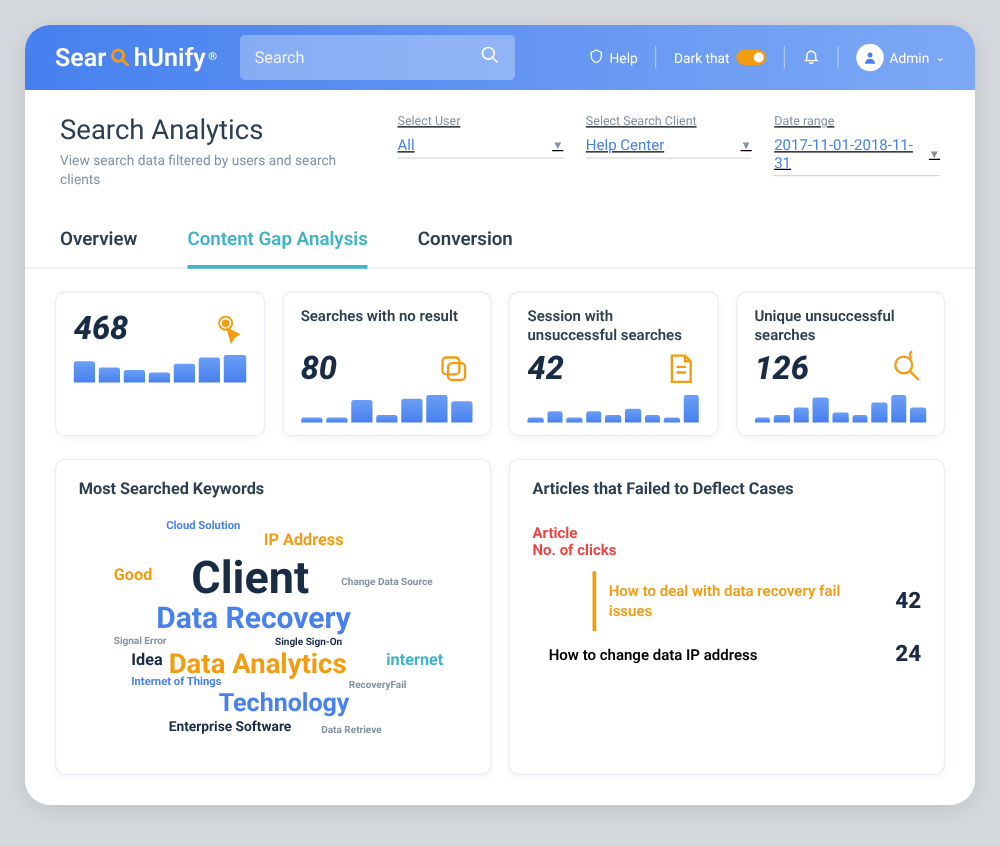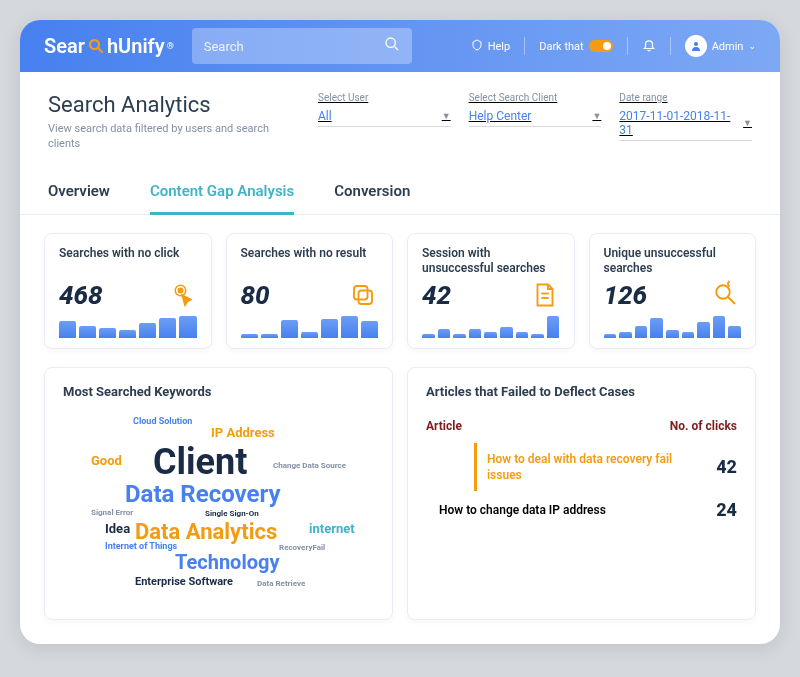--- a/index.html
+++ b/index.html
@@ -43,21 +43,21 @@
     .spark { display: flex; align-items: flex-end; gap: 3px; height: 22px; margin-top: 6px; }
     .spark-bar { flex: 1; background: linear-gradient(180deg, #6b9ef5 0%, #4780ef 100%); border-radius: 2px 2px 0 0; min-height: 3px; }
     
     .panels { display: flex; gap: 14px; padding: 0 24px 24px; }
     .panel { flex: 1; border: 1px solid #e8edf3; border-radius: 8px; padding: 16px 18px; box-shadow: 0 2px 6px rgba(0,0,0,0.04); }
     .panel-title { font-size: 13px; font-weight: 700; color: #2c3e50; margin-bottom: 14px; }
     
     .wordcloud { position: relative; height: 190px; }
     .word { position: absolute; font-weight: 700; white-space: nowrap; }
     
-    .article-head { display: flex; justify-content: space-between; font-size: 12px; font-weight: 700; color: #7f1d1d; padding: 6px 0 10px; }
+    .article-head { display: flex; justify-content: space-between; font-size: 12px; font-weight: 700; color: #ef4444; padding: 6px 0 10px; flex-direction: column; }
     .article-row { display: flex; justify-content: space-between; align-items: center; padding: 8px 0 8px 10px; gap: 12px; border-left: 3px solid transparent; }
     .article-row.hl { border-left-color: #f39c12; margin-left: 48px; }
     .article-name { font-size: 12px; font-weight: 600; flex: 1; line-height: 1.35; }
     .article-row.hl .article-name { color: #f39c12; }
     .article-clicks { font-size: 18px; font-weight: 800; color: #1a2b45; min-width: 36px; text-align: right; }
   </style>
 </head>
 <body>
 
 <div class="app">
@@ -145,21 +145,20 @@
   </div>
 
   <div class="tabs">
     <div class="tab">Overview</div>
     <div class="tab active">Content Gap Analysis</div>
     <div class="tab">Conversion</div>
   </div>
 
   <div class="stats-row">
     <div class="stat-card">
-      <div class="stat-label">Searches with no click</div>
       <div class="stat-body">
         <div class="stat-value">468</div>
         <svg class="stat-icon" viewBox="0 0 40 40" fill="none" stroke="#f39c12" stroke-width="2">
             <circle cx="18" cy="14" r="7"></circle>
             <circle cx="18" cy="14" r="3" fill="#f39c12"></circle>
             <path d="M20 20 l4 14 3-5 5-3 z" fill="#f39c12"></path>
           </svg>
       </div>
       <div class="spark">
           <div class="spark-bar" style="height: 77.7778%;"></div>
@@ -244,21 +243,21 @@
           <span class="word" style="font-size: 36px; color: rgb(26, 43, 69); left: 90px; top: 28px;">Client</span>
           <span class="word" style="font-size: 24px; color: rgb(71, 128, 239); left: 62px; top: 67px;">Data Recovery</span>
           <span class="word" style="font-size: 22px; color: rgb(243, 156, 18); left: 72px; top: 106px;">Data Analytics</span>
           <span class="word" style="font-size: 20px; color: rgb(71, 128, 239); left: 112px; top: 137px;">Technology</span>
           <span class="word" style="font-size: 13px; color: rgb(243, 156, 18); left: 148px; top: 12px;">IP Address</span>
           <span class="word" style="font-size: 9px; color: rgb(71, 128, 239); left: 70px; top: 3px;">Cloud Solution</span>
           <span class="word" style="font-size: 13px; color: rgb(243, 156, 18); left: 28px; top: 40px;">Good</span>
           <span class="word" style="font-size: 8px; color: rgb(131, 145, 163); left: 210px; top: 48px;">Change Data Source</span>
           <span class="word" style="font-size: 8px; color: rgb(131, 145, 163); left: 28px; top: 95px;">Signal Error</span>
           <span class="word" style="font-size: 13px; color: rgb(26, 43, 69); left: 42px; top: 108px;">Idea</span>
-          <span class="word" style="font-size: 8px; color: rgb(26, 43, 69); left: 142px; top: 96px;">Single Sign-On</span>
+          <span class="word" style="font-size: 8px; color: rgb(26, 43, 69); left: 157px; top: 96px;">Single Sign-On</span>
           <span class="word" style="font-size: 13px; color: rgb(63, 179, 201); left: 246px; top: 108px;">internet</span>
           <span class="word" style="font-size: 9px; color: rgb(71, 128, 239); left: 42px; top: 128px;">Internet of Things</span>
           <span class="word" style="font-size: 8px; color: rgb(131, 145, 163); left: 216px; top: 130px;">RecoveryFail</span>
           <span class="word" style="font-size: 11px; color: rgb(26, 43, 69); left: 72px; top: 162px;">Enterprise Software</span>
           <span class="word" style="font-size: 8px; color: rgb(131, 145, 163); left: 194px; top: 166px;">Data Retrieve</span>
         </div>
     </div>
     <div class="panel">
       <div class="panel-title">Articles that Failed to Deflect Cases</div>
       <div class="article-head">

